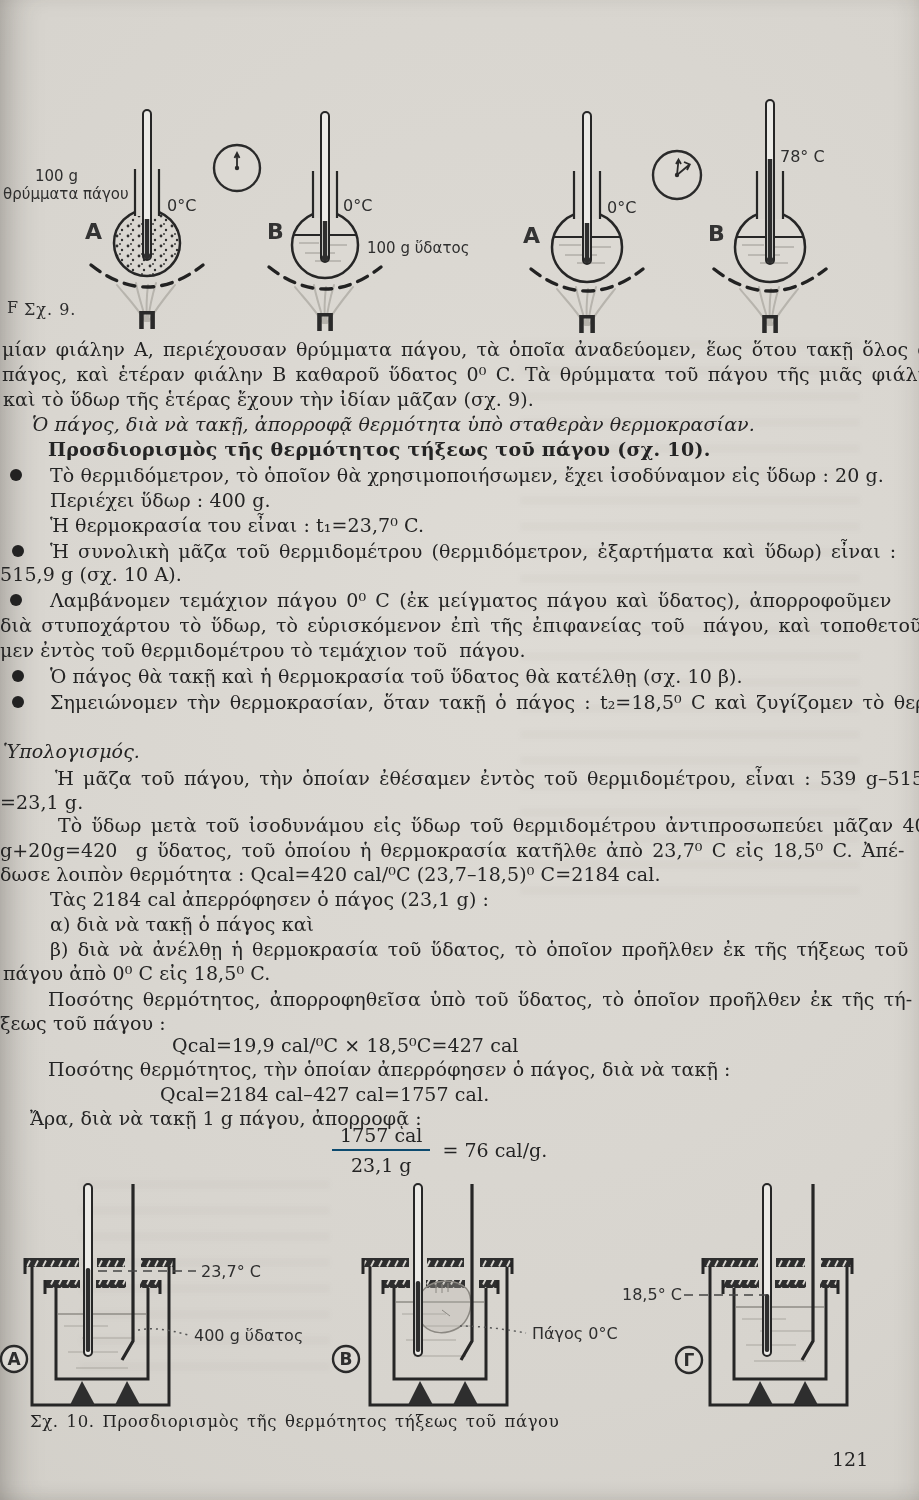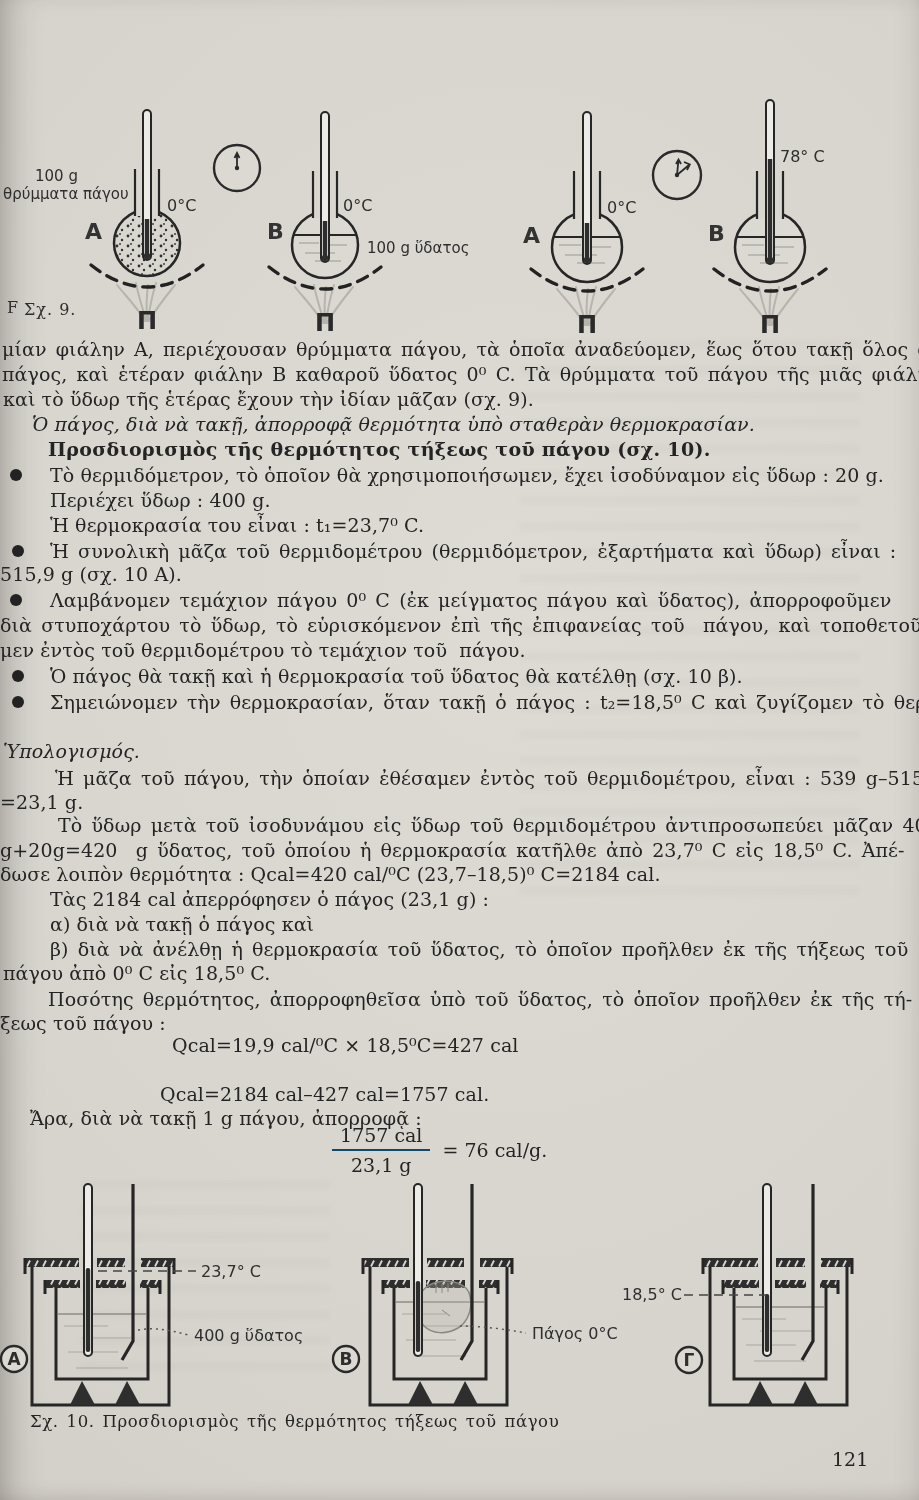--- a/index.html
+++ b/index.html
@@ -163,20 +163,21 @@
     <div class="line j" style="left: 58px; top: 814px;">Τὸ ὕδωρ μετὰ τοῦ ἰσοδυνάμου εἰς ὕδωρ τοῦ θερμιδομέτρου ἀντιπροσωπεύει μᾶζαν 400</div>
     <div class="line j" style="left: 0px; top: 839px;">g+20g=420  g ὕδατος, τοῦ ὁποίου ἡ θερμοκρασία κατῆλθε ἀπὸ 23,7⁰ C εἰς 18,5⁰ C. Ἀπέ-</div>
     <div class="line" style="left: 0px; top: 863px;">δωσε λοιπὸν θερμότητα : Qcal=420 cal/⁰C (23,7–18,5)⁰ C=2184 cal.</div>
     <div class="line" style="left: 50px; top: 888px;">Τὰς 2184 cal ἀπερρόφησεν ὁ πάγος (23,1 g) :</div>
     <div class="line" style="left: 50px; top: 913px;">α) διὰ νὰ τακῇ ὁ πάγος καὶ</div>
     <div class="line j" style="left: 50px; top: 938px;">β) διὰ νὰ ἀνέλθῃ ἡ θερμοκρασία τοῦ ὕδατος, τὸ ὁποῖον προῆλθεν ἐκ τῆς τήξεως τοῦ</div>
     <div class="line" style="left: 3px; top: 962px;">πάγου ἀπὸ 0⁰ C εἰς 18,5⁰ C.</div>
     <div class="line j" style="left: 48px; top: 988px;">Ποσότης θερμότητος, ἀπορροφηθεῖσα ὑπὸ τοῦ ὕδατος, τὸ ὁποῖον προῆλθεν ἐκ τῆς τή-</div>
     <div class="line" style="left: 0px; top: 1012px;">ξεως τοῦ πάγου :</div>
     <div class="line" style="left: 172px; top: 1034px;">Qcal=19,9 cal/⁰C × 18,5⁰C=427 cal</div>
+    <div class="line" style="left: 48px; top: 1058px;">Ποσότης θερμότητος, τὴν ὁποίαν ἀπερρόφησεν ὁ πάγος, διὰ νὰ τακῇ :</div>
     <div class="line" style="left: 160px; top: 1083px;">Qcal=2184 cal–427 cal=1757 cal.</div>
     <div class="line" style="left: 30px; top: 1107px;">Ἄρα, διὰ νὰ τακῇ 1 g πάγου, ἀπορροφᾷ :</div>
   </div>
 
 <div id="fraction">
   <span class="frac-stack">
     <span class="frac-num" style="display:block">1757 cal</span>
     <span class="frac-den" style="display:block">23,1 g</span>
   </span>
   <span class="frac-rhs">= 76 cal/g.</span>

